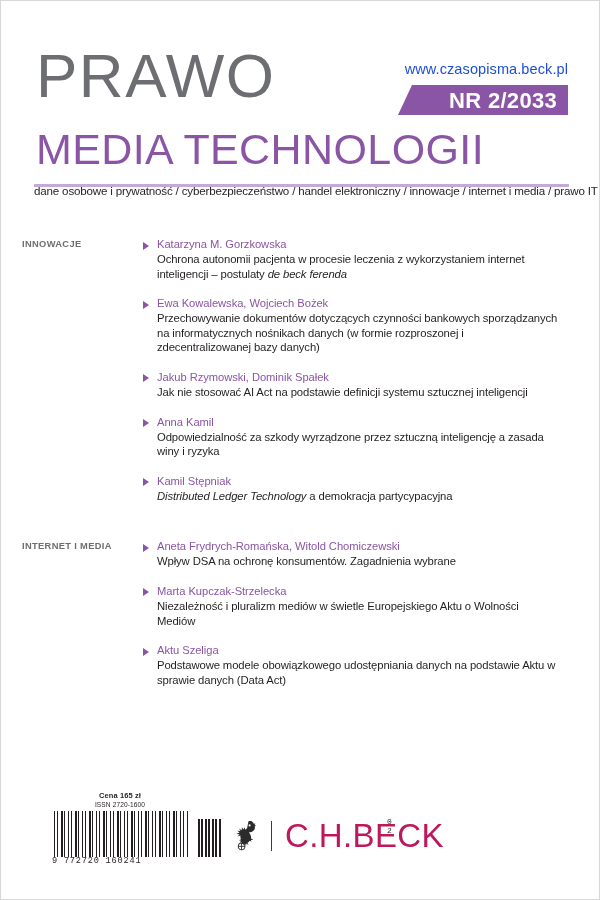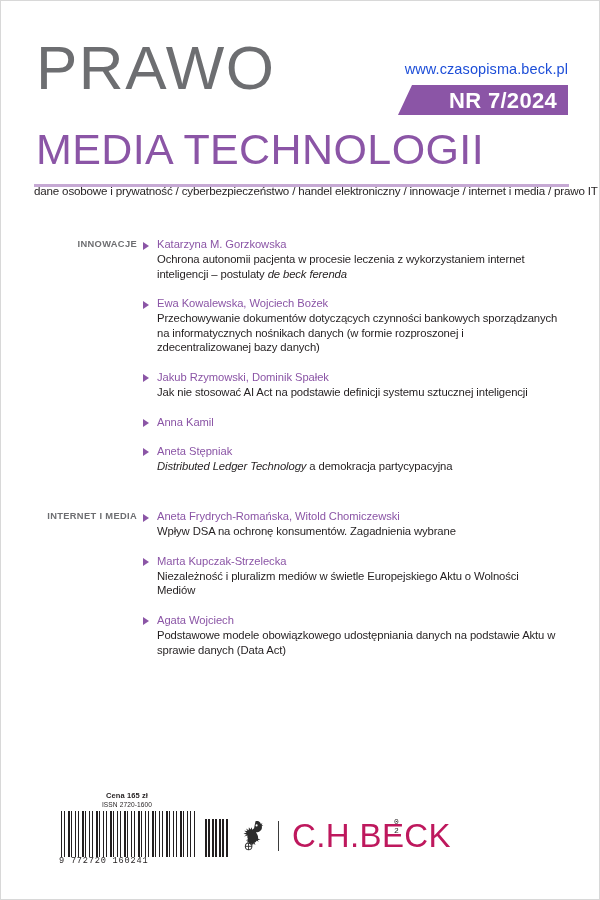--- a/index.html
+++ b/index.html
@@ -24,21 +24,21 @@
   .masthead {
     position: absolute;
     left: 0;
     top: 0;
     width: 600px;
     height: 220px;
   }
   .title-prawo {
     position: absolute;
     left: 35px;
-    top: 36px;
+    top: 44px;
     font-size: 62px;
     line-height: 62px;
     letter-spacing: 1.5px;
     color: #6d6e71;
     font-weight: 400;
     white-space: nowrap;
   }
   .title-nowych {
     position: absolute;
     left: 35px;
@@ -107,25 +107,26 @@
   }
   .section {
     position: relative;
     display: block;
   }
   .section-label {
     position: absolute;
     left: 0;
     top: 2px;
     width: 136px;
-    text-align: right;
+    text-align: left;
     font-size: 9.3px;
     font-weight: bold;
     letter-spacing: 0.35px;
     color: #6d6e71;
+    padding-left: 21px;
   }
   .entries {
     margin-left: 156px;
     padding-right: 43px;
   }
   .entry {
     position: relative;
     margin-bottom: 15px;
   }
   .bullet {
@@ -154,21 +155,21 @@
   .article-title i {
     font-style: italic;
   }
   .section-gap {
     height: 21px;
   }
 
   
   .footer {
     position: absolute;
-    left: 16px;
+    left: 9px;
     bottom: 0;
     width: 476px;
     height: 140px;
   }
   .barcode-block {
     position: absolute;
     left: 36px;
     bottom: 32px;
     width: 190px;
   }
@@ -275,21 +276,21 @@
 
   <div class="masthead">
 
     <div class="title-prawo">PRAWO</div>
 
     <div class="title-nowych">MEDIA TECHNOLOGII</div>
 
     <div class="website">www.czasopisma.beck.pl</div>
 
     <div class="issue-badge">
-      <span>NR 7/2024</span>
+      <span>NR 2/2033</span>
     </div>
 
     <div class="divider"></div>
 
     <div class="subtitle">dane osobowe i prywatność / cyberbezpieczeństwo / handel elektroniczny / innowacje / internet i media / prawo IT</div>
   </div>
 
   <div class="contents" id="contents-root">
       <div class="section">
         <div class="section-label">INNOWACJE</div>
@@ -305,45 +306,46 @@
             <div class="article-title"><span>Przechowywanie dokumentów dotyczących czynności bankowych sporządzanych na informatycznych nośnikach danych (w formie rozproszonej i zdecentralizowanej bazy danych)</span></div>
           </div>
           <div class="entry">
             <span class="bullet"></span>
             <div class="authors">Jakub Rzymowski, Dominik Spałek</div>
             <div class="article-title"><span>Jak nie stosować AI Act na podstawie definicji systemu sztucznej inteligencji</span></div>
           </div>
           <div class="entry">
             <span class="bullet"></span>
             <div class="authors">Anna Kamil</div>
-          </div>
-          <div class="entry">
-            <span class="bullet"></span>
-            <div class="authors">Aneta Stępniak</div>
+            <div class="article-title"><span>Odpowiedzialność za szkody wyrządzone przez sztuczną inteligencję a zasada winy i ryzyka</span></div>
+          </div>
+          <div class="entry">
+            <span class="bullet"></span>
+            <div class="authors">Kamil Stępniak</div>
             <div class="article-title"><span></span><i>Distributed Ledger Technology</i><span> a demokracja partycypacyjna</span></div>
           </div>
         </div>
       </div>
       <div class="section-gap"></div>
       <div class="section">
         <div class="section-label">INTERNET I MEDIA</div>
         <div class="entries">
           <div class="entry">
             <span class="bullet"></span>
             <div class="authors">Aneta Frydrych-Romańska, Witold Chomiczewski</div>
             <div class="article-title"><span>Wpływ DSA na ochronę konsumentów. Zagadnienia wybrane</span></div>
           </div>
           <div class="entry">
             <span class="bullet"></span>
             <div class="authors">Marta Kupczak-Strzelecka</div>
             <div class="article-title"><span>Niezależność i pluralizm mediów w świetle Europejskiego Aktu o Wolności Mediów</span></div>
           </div>
           <div class="entry">
             <span class="bullet"></span>
-            <div class="authors">Agata Wojciech</div>
+            <div class="authors">Aktu Szeliga</div>
             <div class="article-title"><span>Podstawowe modele obowiązkowego udostępniania danych na podstawie Aktu w sprawie danych (Data Act)</span></div>
           </div>
         </div>
       </div>
     </div>
 
   <div class="footer">
 
     <div class="barcode-block">
       <div class="price">Cena 165 zł</div>

